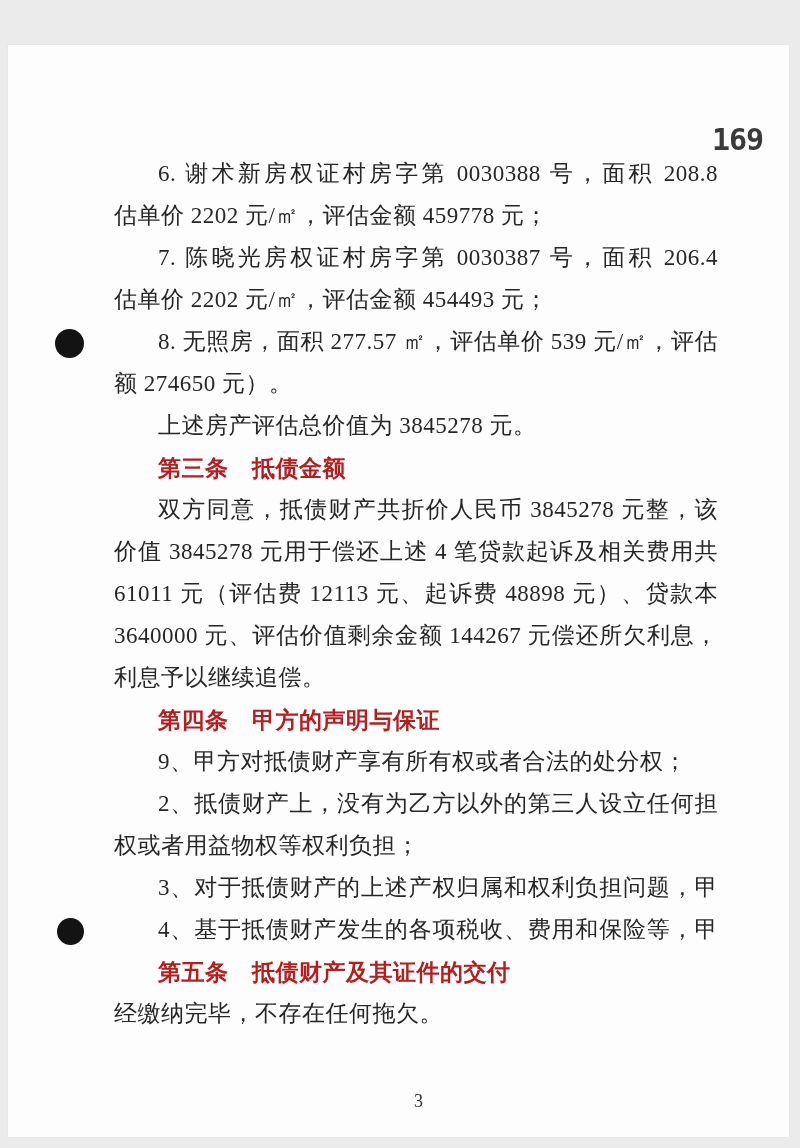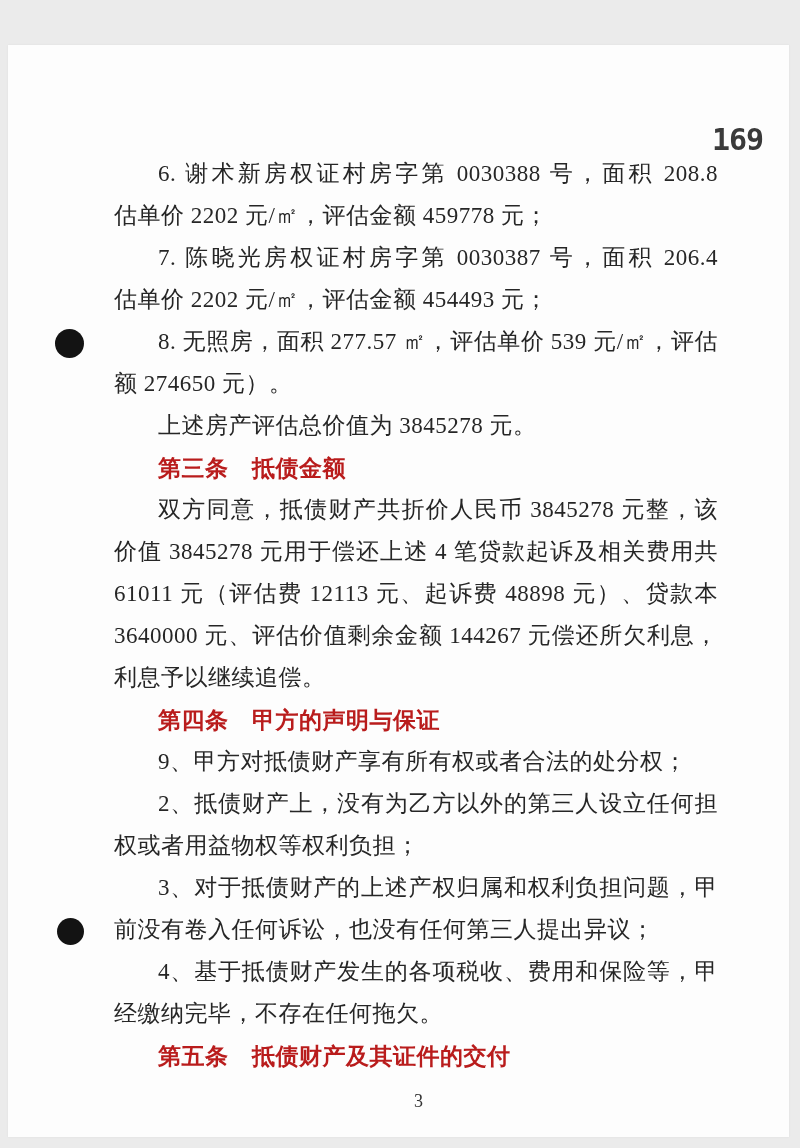--- a/index.html
+++ b/index.html
@@ -96,20 +96,19 @@
     <div class="line indent fill">双方同意，抵债财产共折价人民币 3845278 元整，该评估</div>
     <div class="line fill">价值 3845278 元用于偿还上述 4 笔贷款起诉及相关费用共计</div>
     <div class="line fill">61011 元（评估费 12113 元、起诉费 48898 元）、贷款本金共计</div>
     <div class="line fill">3640000 元、评估价值剩余金额 144267 元偿还所欠利息，剩余</div>
     <div class="line">利息予以继续追偿。</div>
     <div class="line indent heading">第四条　甲方的声明与保证</div>
     <div class="line indent">9、甲方对抵债财产享有所有权或者合法的处分权；</div>
     <div class="line indent fill">2、抵债财产上，没有为乙方以外的第三人设立任何担保物</div>
     <div class="line">权或者用益物权等权利负担；</div>
     <div class="line indent fill">3、对于抵债财产的上述产权归属和权利负担问题，甲方目</div>
-    <div class="line">前没有卷入任何诉讼，也没有任何第三人提出异议；</div>
     <div class="line indent fill">4、基于抵债财产发生的各项税收、费用和保险等，甲方已</div>
+    <div class="line indent heading">第五条　抵债财产及其证件的交付</div>
     <div class="line">经缴纳完毕，不存在任何拖欠。</div>
-    <div class="line indent heading">第五条　抵债财产及其证件的交付</div>
   </div>
 
   <div class="footer-num">3</div>
 </div>
 
 </body></html>

